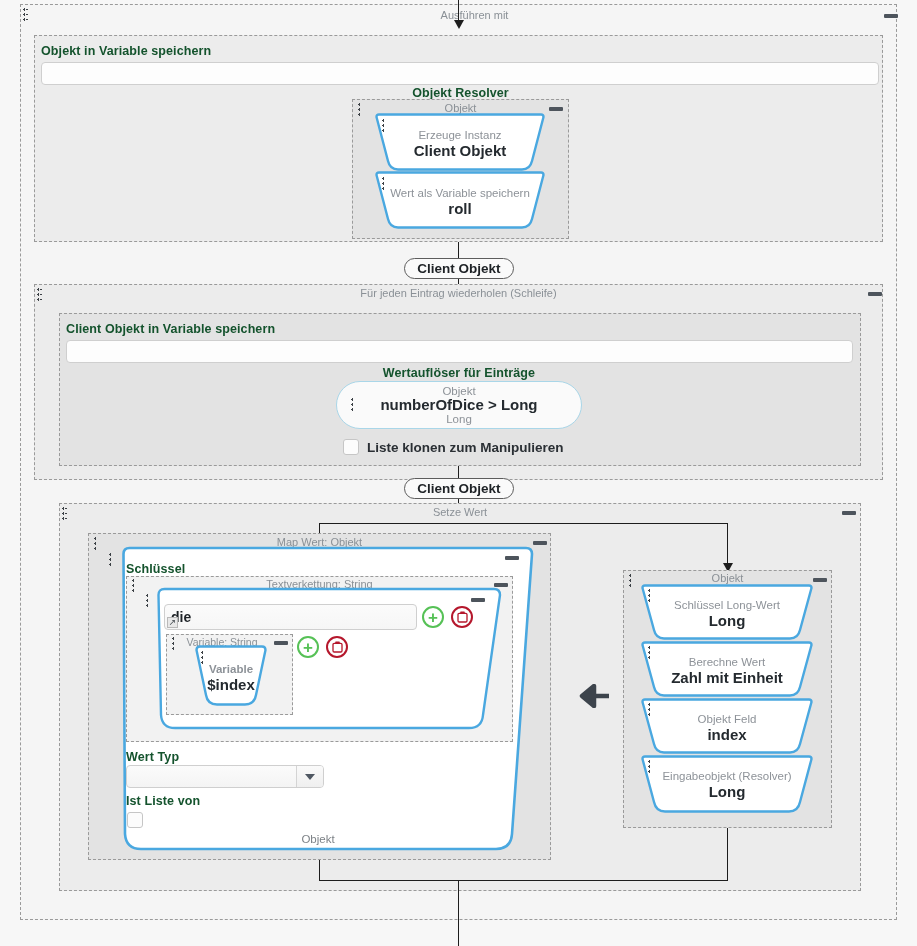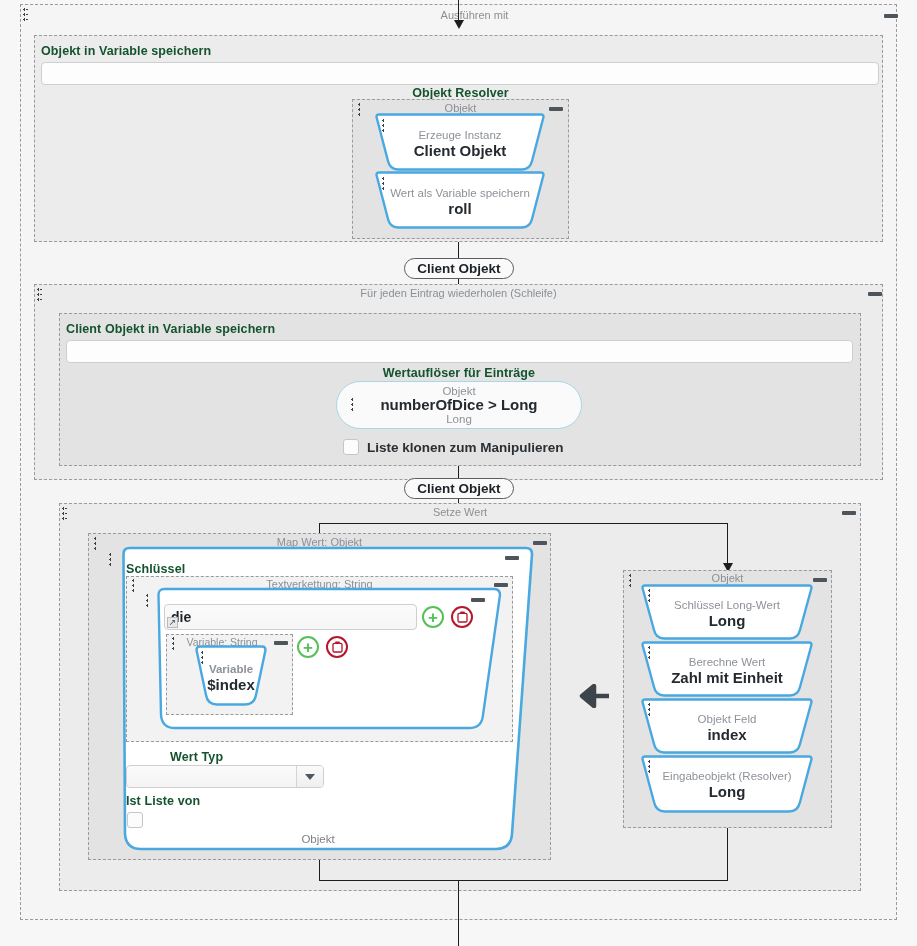--- a/index.html
+++ b/index.html
@@ -355,21 +355,21 @@
 <div class="node" style="left:194px;top:645px;width:74px;height:62px;">
   <svg width="74" height="62" viewBox="0 0 74 62">
     <path d="M2.5 5 Q2.5 1.5 6 1.5 L68 1.5 Q71.5 1.5 71.5 5 L62 50 Q60.5 59.5 51 59.5 L23 59.5 Q13.5 59.5 12 50 Z" fill="#ffffff" stroke="#4aa8e0" stroke-width="2.4" stroke-linejoin="round"></path>
   </svg>
   <div class="grip thin" style="left:7px;top:6px;"></div>
   <div class="plus" style="left:52px;top:4px;"></div>
   <div class="ntxt ntop" style="top:18px;font-weight:bold;">Variable</div>
   <div class="ntxt nbot" style="top:31px;">$index</div>
 </div>
 
-<div class="flabel" style="left:126px;top:750px;padding-left:44px;">Wert Typ</div>
+<div class="flabel" style="left:126px;top:750px;">Wert Typ</div>
 <div class="ddown" style="left:126px;top:765px;width:198px;height:23px;">
   <div class="fld"></div>
   <div class="arw">
       <i></i>
     </div>
 </div>
 
 <div class="flabel" style="left:126px;top:794px;">Ist Liste von</div>
 <div class="cbox" style="left:127px;top:812px;"></div>
 

